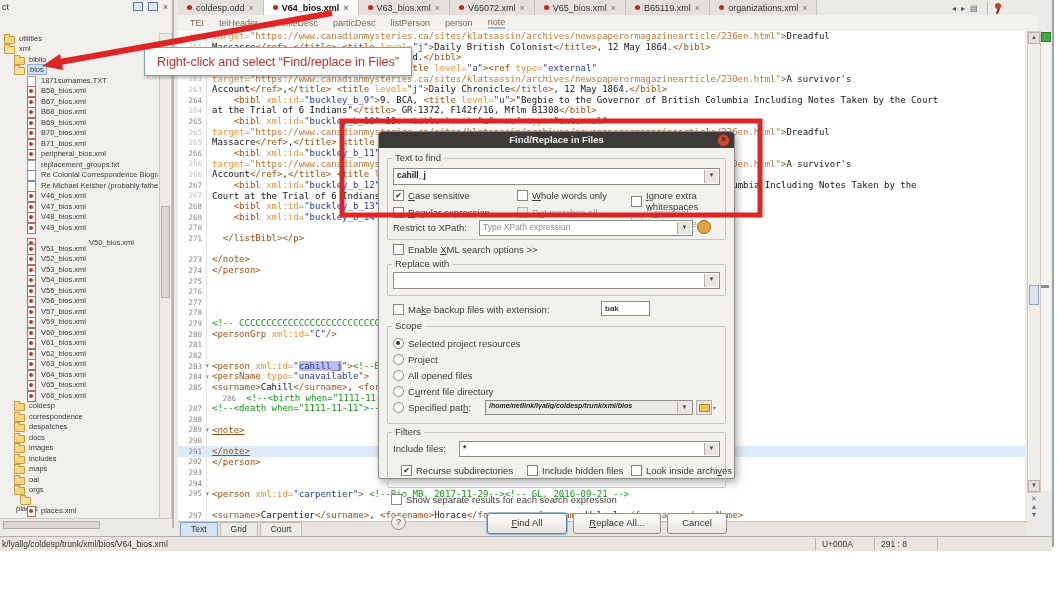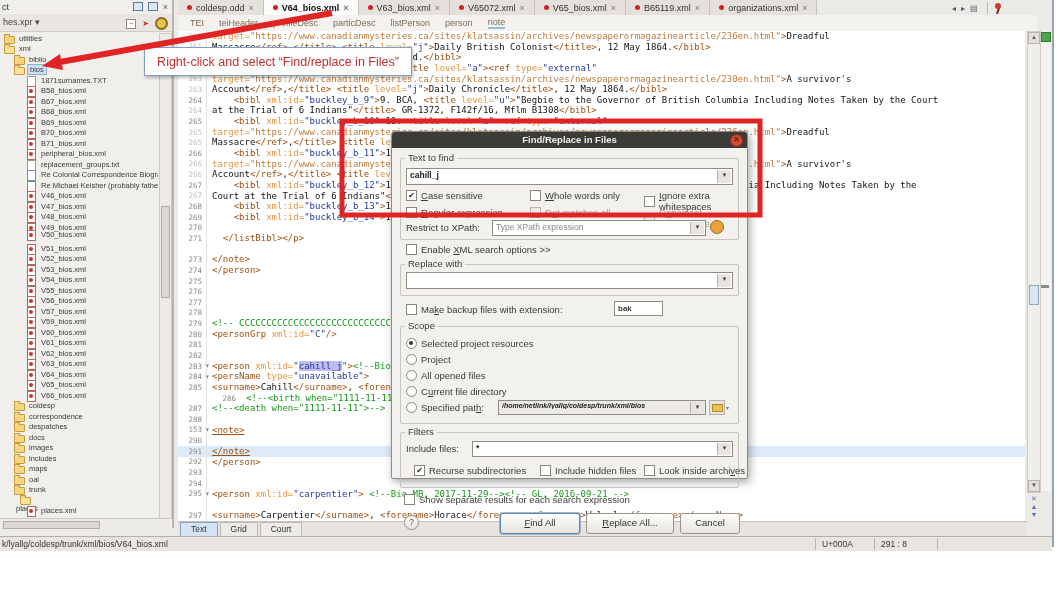--- a/index.html
+++ b/index.html
@@ -83,21 +83,21 @@
   #modetabs{position:absolute;left:178px;top:521px;width:847px;height:14px;background:#e7e4e0;border-top:1px solid #c6c2bc;display:flex;gap:2px;padding-left:2px;}
   .mtab{font-size:8.5px;color:#333;padding:1px 10px;background:#edebe7;border:1px solid #bdb9b2;border-bottom:none;}
   .mtab.active{background:#d5e4f2;border-color:#84a3c4;}
   #statusbar{position:absolute;left:0;top:536px;width:1052px;height:14px;background:#e9e6e2;border-top:1px solid #b3afa9;font-size:8.5px;color:#333;}
   #statusbar .spath{position:absolute;left:2px;top:2px;}
   #statusbar .ssep{position:absolute;top:1px;width:1px;height:12px;background:#bab6b0;}
   #statusbar .sunicode{position:absolute;left:822px;top:2px;}
   #statusbar .scaret{position:absolute;left:881px;top:2px;}
 
   
-  #dialog{position:absolute;left:391px;top:131px;width:355px;height:346px;background:#f2f1ee;border:1px solid #8e8a84;border-radius:4px 4px 2px 2px;box-shadow:2px 3px 8px rgba(0,0,0,.35);font-size:9.5px;color:#3b3a36;text-decoration:underline;}
+  #dialog{position:absolute;left:378px;top:131px;width:355px;height:346px;background:#f2f1ee;border:1px solid #8e8a84;border-radius:4px 4px 2px 2px;box-shadow:2px 3px 8px rgba(0,0,0,.35);font-size:9.5px;color:#3b3a36;text-decoration:underline;}
   #dlg-title{position:absolute;left:0;top:0;width:100%;height:16px;background:#3c3b37;border-radius:3px 3px 0 0;color:#f0f0f0;font-weight:bold;font-size:9.5px;text-align:center;line-height:16px;}
   #dlg-close{position:absolute;right:4px;top:2px;width:11px;height:11px;border-radius:50%;background:#d14b33;border:1px solid #892a1c;color:#3a120b;font-size:8px;line-height:10px;text-align:center;}
   .grp{position:absolute;border:1px solid #c8c5bf;border-radius:2px;}
   .grplabel{position:absolute;background:#f2f1ee;padding:0 3px;font-size:9.5px;color:#3b3a36;line-height:10px;}
   .combo{position:absolute;background:#fff;border:1px solid #908c84;}
   .combo .cval{position:absolute;left:3px;top:1px;right:16px;font-size:8.5px;color:#222;overflow:hidden;white-space:nowrap;}
   .combo .cval.bold{font-weight:bold;}
   .combo .cval.ph{color:#8a8a8a;}
   .combo .arr{position:absolute;right:1px;top:1px;bottom:1px;width:13px;background:#e8e5e0;border-left:1px solid #b5b1aa;font-size:6px;color:#444;text-align:center;line-height:11px;}
   .combo.disabled{background:#eceae6;}
@@ -127,28 +127,20 @@
 
     <div id="projpanel">
       <div class="phead1">
         <span class="ptitle">ct</span>
         <span class="phicons">
           <span class="wicon"></span>
           <span class="wicon"></span>
           <span class="xicon">×</span>
         </span>
       </div>
-      <div class="phead2">
-        <span class="pfile"><span>hes.xpr</span> ▾</span>
-        <span class="ph2icons">
-          <span class="mini-collapse">−</span>
-          <span class="mini-red">➤</span>
-          <span class="mini-gear"></span>
-        </span>
-      </div>
       <div id="ptree">
           <div class="titem" style="top: 0px; left: 4px;">
             <span class="ico folder"></span>
             <span class="tlabel">utilities</span>
           </div>
           <div class="titem" style="top: 10.5px; left: 4px;">
             <span class="ico folderOpen"></span>
             <span class="tlabel">xml</span>
           </div>
           <div class="titem" style="top: 21px; left: 14px;">
@@ -212,21 +204,21 @@
             <span class="tlabel">V47_bios.xml</span>
           </div>
           <div class="titem" style="top: 178.5px; left: 26px;">
             <span class="ico xml"></span>
             <span class="tlabel">V48_bios.xml</span>
           </div>
           <div class="titem" style="top: 189px; left: 26px;">
             <span class="ico xml"></span>
             <span class="tlabel">V49_bios.xml</span>
           </div>
-          <div class="titem" style="top: 196px; left: 26px;">
+          <div class="titem" style="top: 204px; left: 26px; gap: 48px;">
             <span class="ico xml"></span>
             <span class="tlabel">V50_bios.xml</span>
           </div>
           <div class="titem" style="top: 210px; left: 26px;">
             <span class="ico xml"></span>
             <span class="tlabel">V51_bios.xml</span>
           </div>
           <div class="titem" style="top: 220.5px; left: 26px;">
             <span class="ico xml"></span>
             <span class="tlabel">V52_bios.xml</span>
@@ -310,21 +302,21 @@
           <div class="titem" style="top: 430.5px; left: 14px;">
             <span class="ico folder"></span>
             <span class="tlabel">maps</span>
           </div>
           <div class="titem" style="top: 441px; left: 14px;">
             <span class="ico folder"></span>
             <span class="tlabel">oai</span>
           </div>
           <div class="titem" style="top: 451.5px; left: 14px;">
             <span class="ico folder"></span>
-            <span class="tlabel">trunk</span>
+            <span class="tlabel">orgs</span>
           </div>
           <div class="titem" style="top: 462px; left: 14px; flex-direction: column;">
             <span class="ico folderOpen"></span>
             <span class="tlabel">places</span>
           </div>
           <div class="titem" style="top: 472.5px; left: 26px;">
             <span class="ico xml"></span>
             <span class="tlabel">places.xml</span>
           </div>
         </div>
@@ -566,21 +558,21 @@
           <span class="gut">287</span>
           <span class="foldc"></span>
           <span class="ctext"><span class="sg-c">&lt;!--&lt;death when="1111-11-11"&gt;--&gt;</span></span>
         </div>
         <div class="crow" style="top: 383.04px;">
           <span class="gut">288</span>
           <span class="foldc"></span>
           <span class="ctext"></span>
         </div>
         <div class="crow" style="top: 393.68px;">
-          <span class="gut">153</span>
+          <span class="gut">289</span>
           <span class="foldc">▼</span>
           <span class="ctext"><span class="sg-u">&lt;note&gt;</span></span>
         </div>
         <div class="crow" style="top: 404.32px;">
           <span class="gut">290</span>
           <span class="foldc"></span>
           <span class="ctext"></span>
         </div>
         <div class="crow hl" style="top: 414.96px;">
           <span class="gut">291</span>

